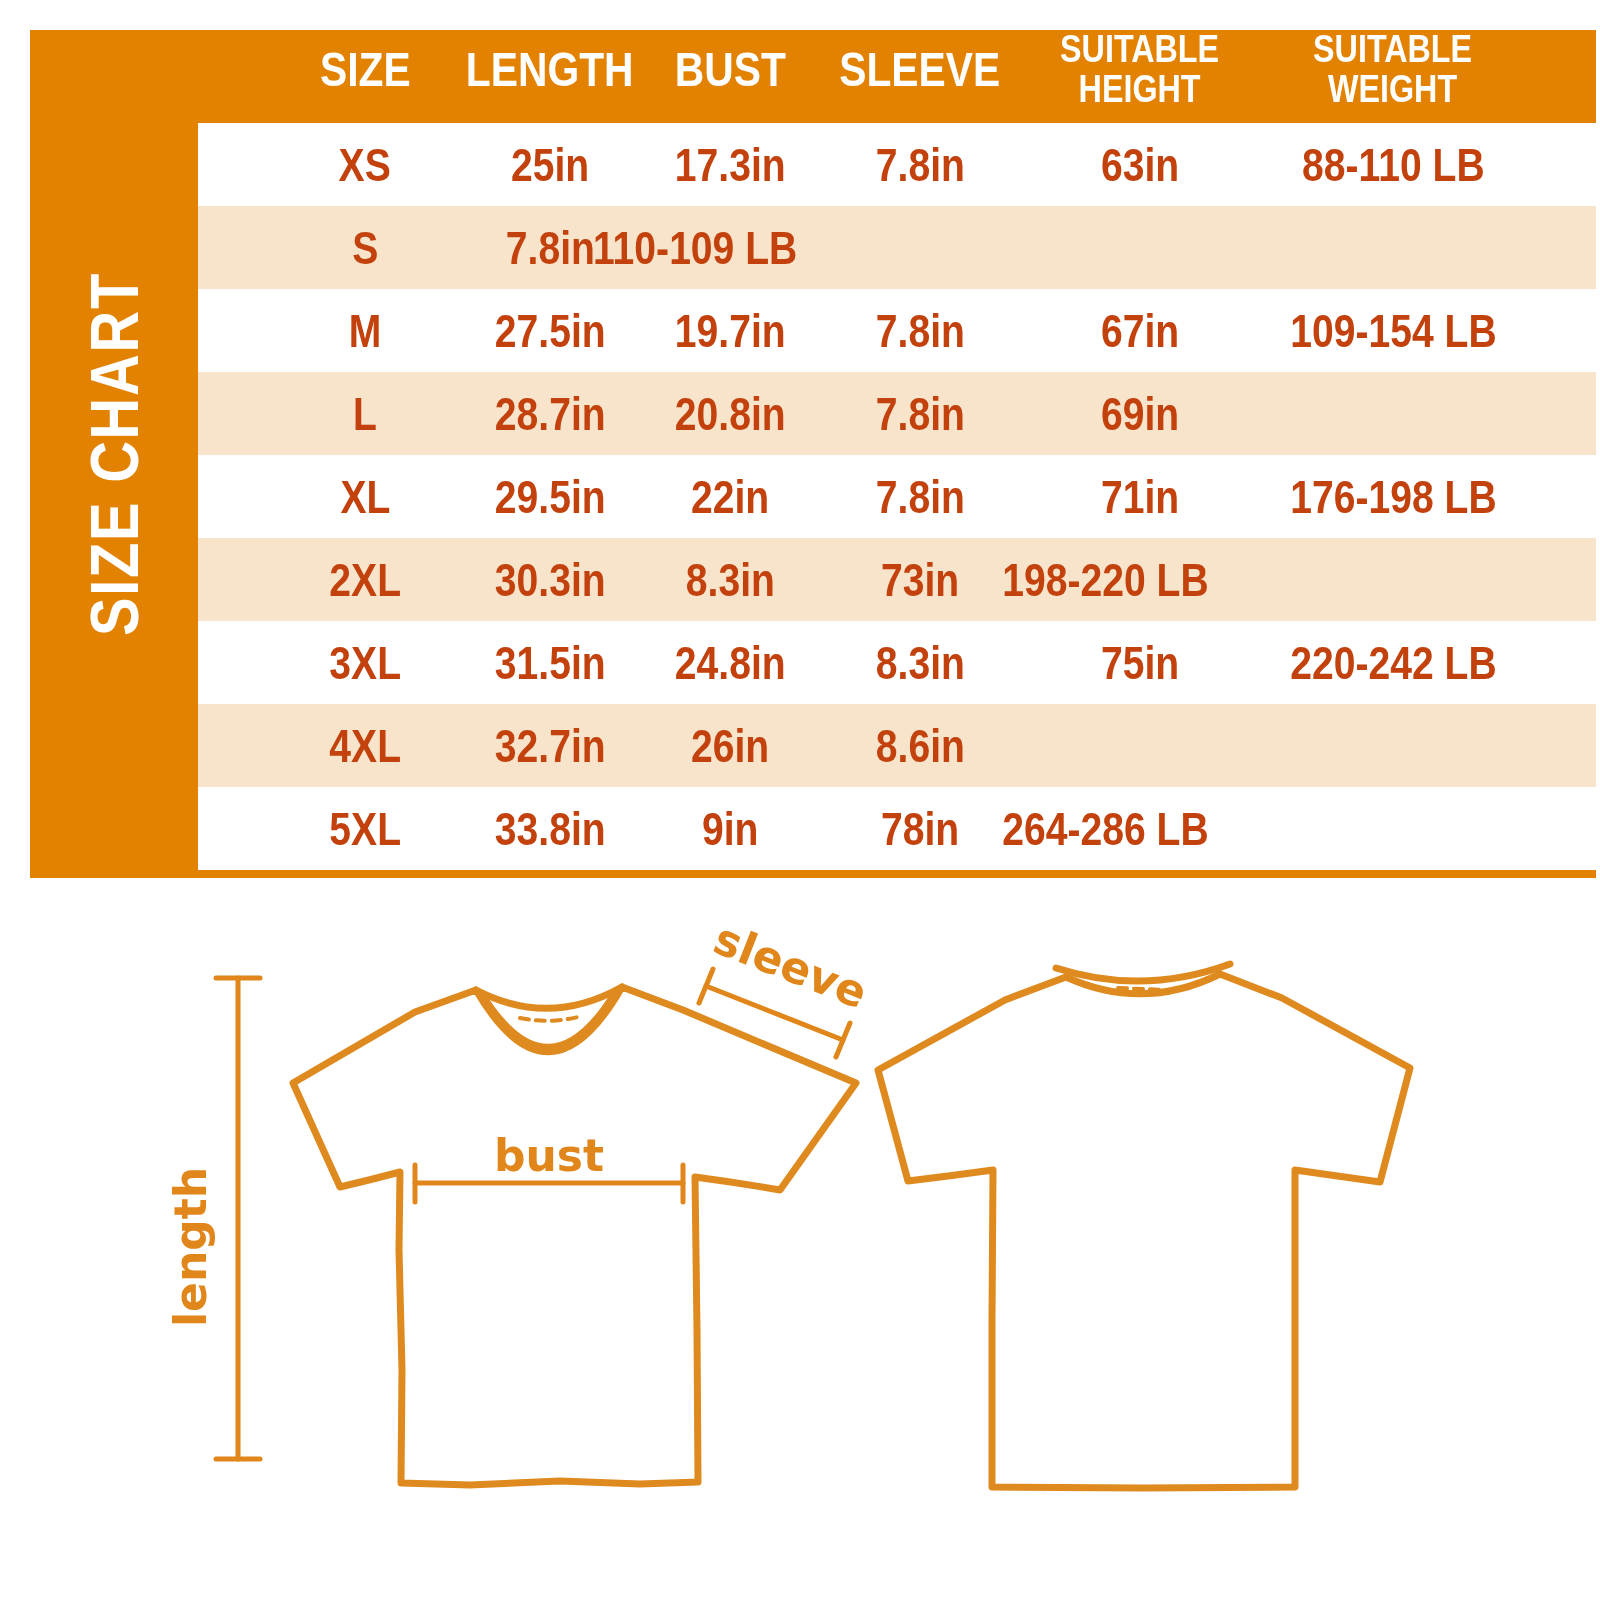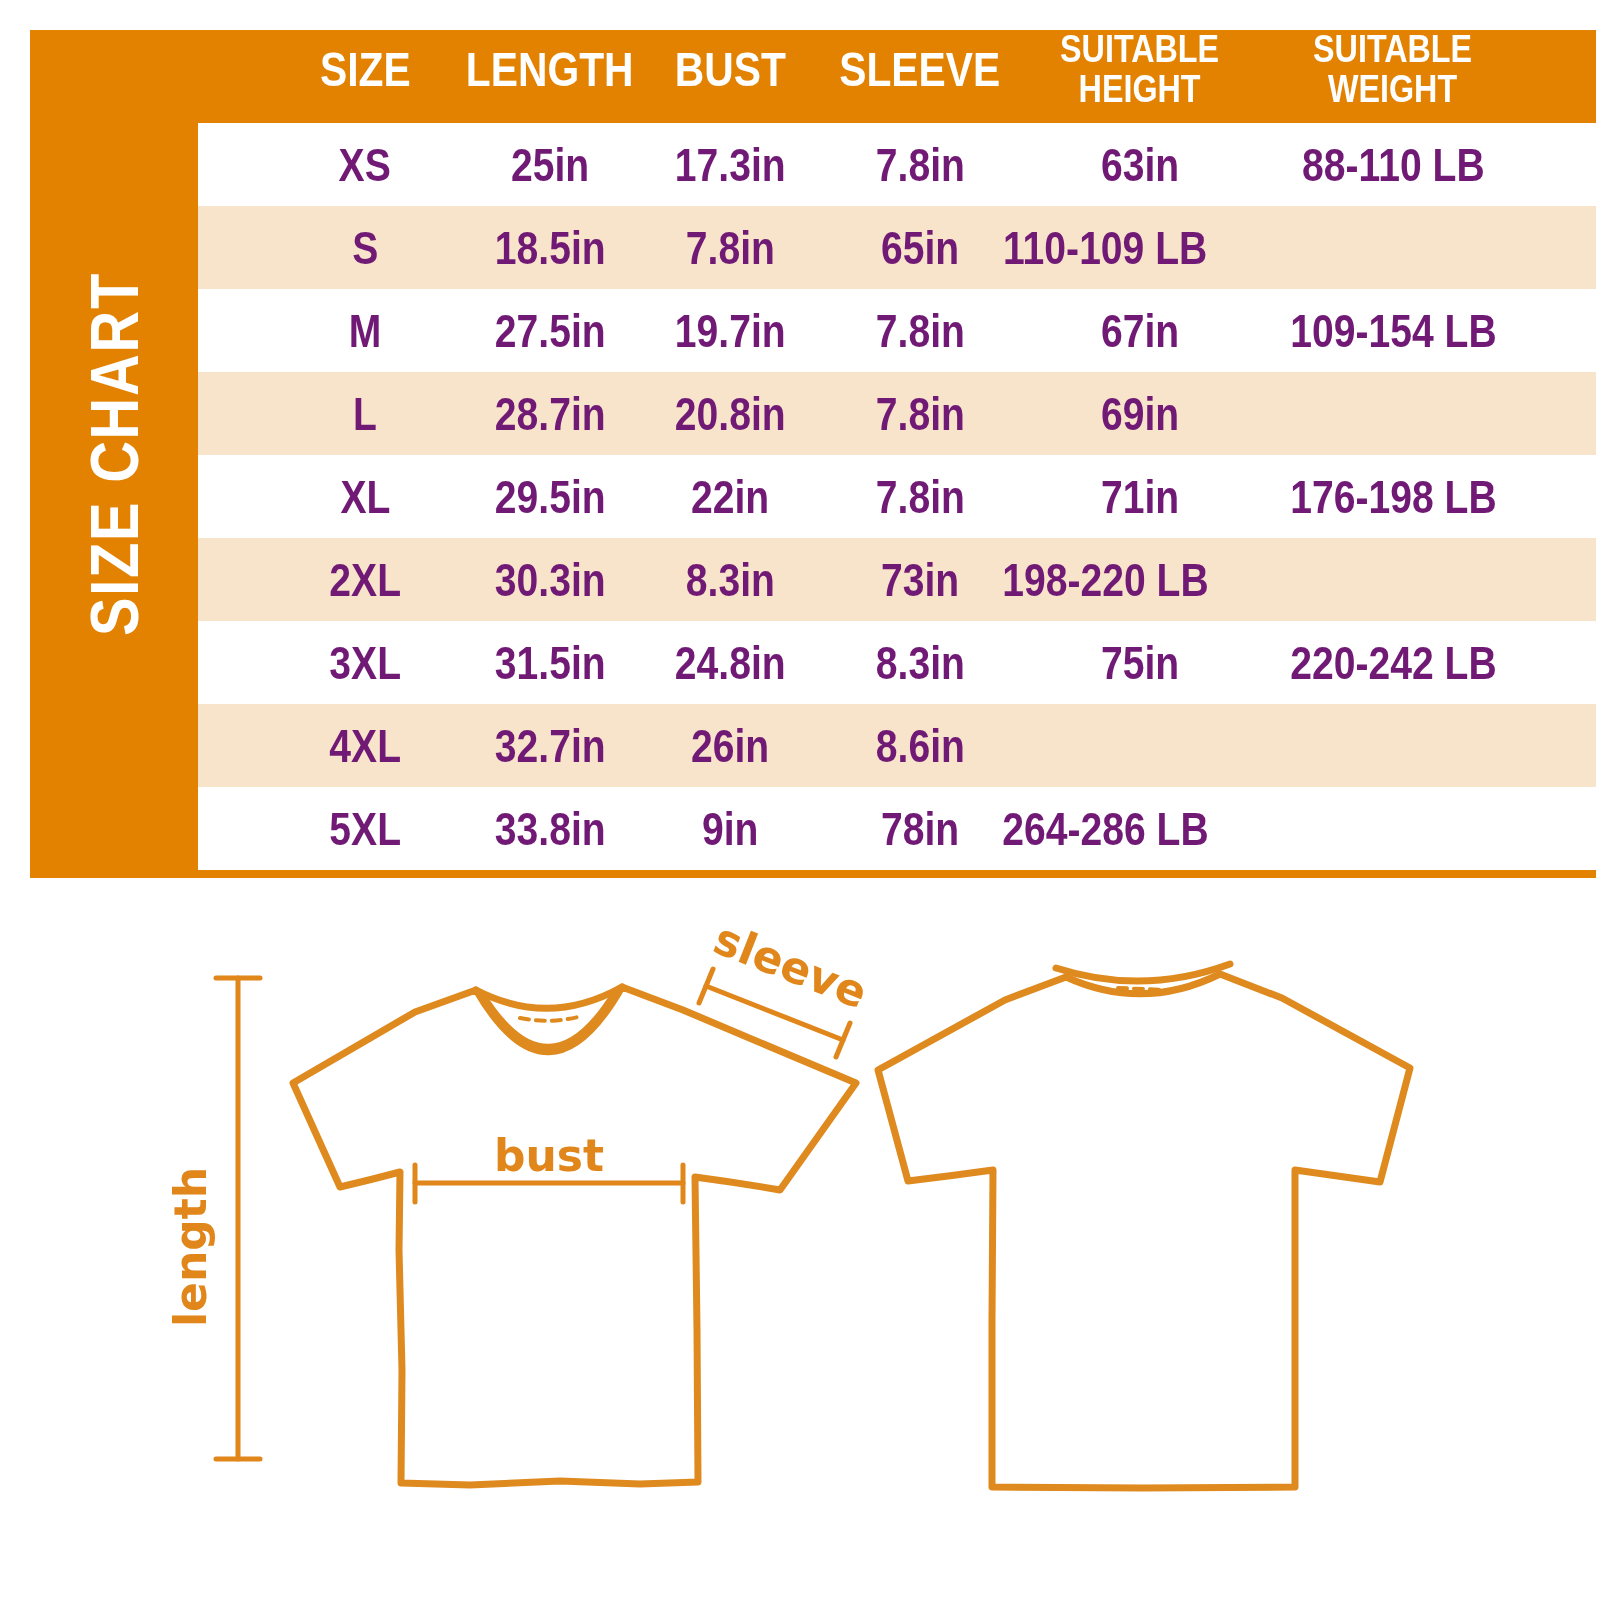--- a/index.html
+++ b/index.html
@@ -41,21 +41,21 @@
   }
   .row {
     flex:1;
     display:grid;
     grid-template-columns:262px 180px 180px 200px 240px 1fr;
     background:#ffffff;
   }
   .row.alt { background:#F8E4CB; }
   .cell {
     display:flex; align-items:center; justify-content:center;
-    color:#701a75; font-weight:bold; font-size:46px;
+    color:#c2410c; font-weight:bold; font-size:46px;
     text-align:center; white-space:nowrap;
   }
   .c-size   { padding-left:72px; }
   .c-weight { padding-right:70px; }
   .cond { display:inline-block; transform:scaleX(0.85); transform-origin:center; }
   .diagram-svg { position:absolute; left:0; top:900px; width:1600px; height:700px; }
   .diagram-svg text {
     font-family:"DejaVu Sans", sans-serif;
     font-size:44px; font-weight:bold; fill:#E0861A;
   }
@@ -113,27 +113,21 @@
     <div class="cell c-weight">
             <span class="cond">88-110 LB</span>
           </div>
   </div>
 
   <div class="row alt">
     <div class="cell c-size">
             <span class="cond">S</span>
           </div>
     <div class="cell">
-            <span class="cond">18.5in</span>
-          </div>
-    <div class="cell">
-            <span class="cond">7.8in</span>
-          </div>
-    <div class="cell">
-            <span class="cond">65in</span>
+            <span class="cond">7.8in</span>
           </div>
     <div class="cell c-weight">
             <span class="cond">110-109 LB</span>
           </div>
   </div>
 
   <div class="row">
     <div class="cell c-size">
             <span class="cond">M</span>
           </div>

